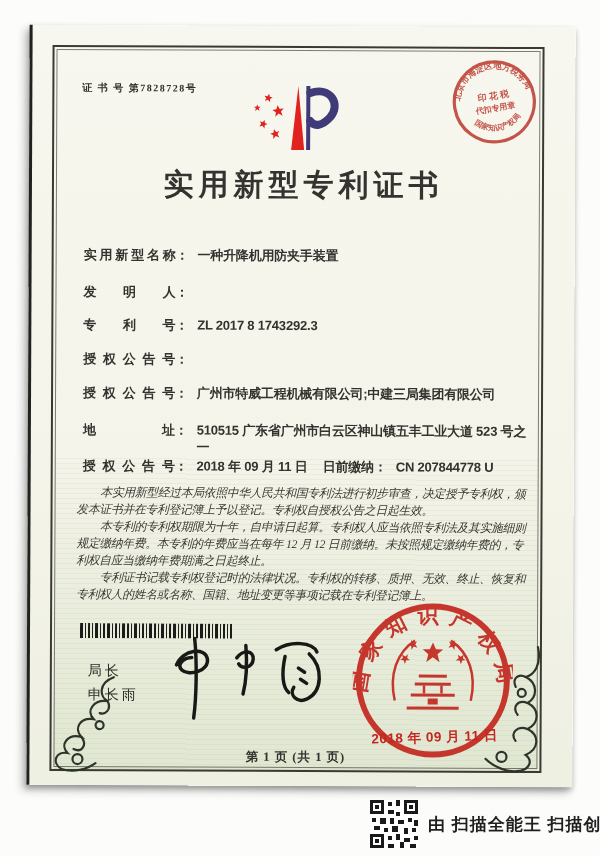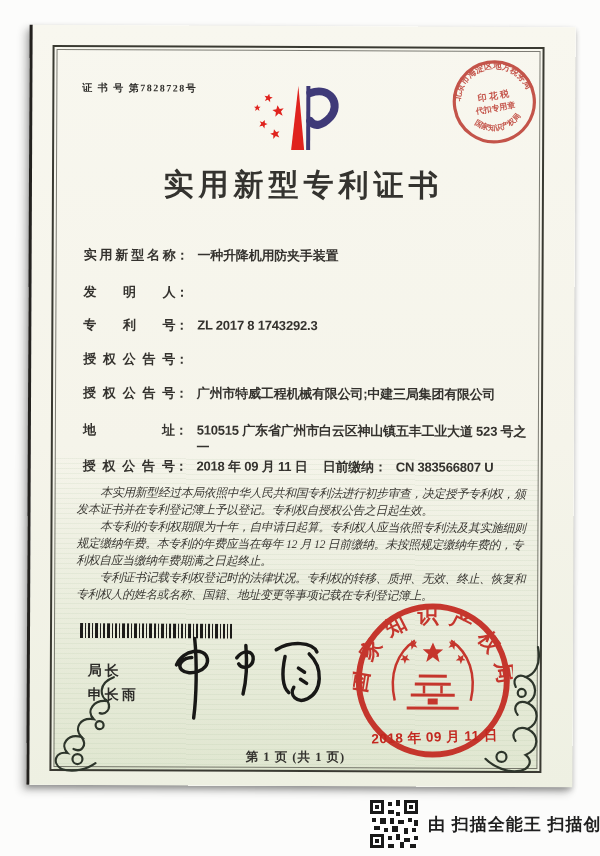--- a/index.html
+++ b/index.html
@@ -36,21 +36,21 @@
   .colon { flex:none; margin-right:9px; }
   .val { flex:1; }
   .grant2 { position:absolute; left:240px; top:0; display:flex; }
 
   .paras { position:absolute; left:46px; top:459px; width:454px; font-size:11.8px;
     line-height:17px; color:#3a3833; font-style:italic; font-weight:500; letter-spacing:-.3px; }
   .paras p { text-indent:2em; }
 
   .barcode { position:absolute; left:50px; top:598px; }
 
-  .officer { position:absolute; left:58px; top:633px; font-size:14px; font-weight:700;
+  .officer { position:absolute; left:58px; top:633px; font-size:14px; font-weight:400;
     letter-spacing:3px; color:#2c2b28; line-height:24px;
     font-family:"Liberation Sans","DejaVu Sans",sans-serif; }
 
   .sig { position:absolute; left:122px; top:606px; transform:rotate(-2deg); }
 
   .seal-main { position:absolute; left:323px; top:574px; opacity:.92; }
   .seal-date { position:absolute; left:330px; top:702px; width:150px; text-align:center;
     color:#c3271f; font-size:13.5px; font-weight:700; letter-spacing:.5px;
     transform:rotate(-2deg);
     font-family:"Liberation Sans","DejaVu Sans",sans-serif; }
@@ -145,21 +145,21 @@
         <div>一</div>
       </span>
     </div>
     <div class="row" style="top:433px">
       <span class="lbl">授权公告号</span>
         <span class="colon">：</span>
       <span>2018 年 09 月 11 日</span>
       <span class="grant2">
         <span>日前缴纳</span>
           <span class="colon">：</span>
-        <span>CN 383566807 U</span>
+        <span>CN 207844778 U</span>
       </span>
     </div>
 
     <div class="paras">
       <p>本实用新型经过本局依照中华人民共和国专利法进行初步审查，决定授予专利权，颁发本证书并在专利登记簿上予以登记。专利权自授权公告之日起生效。</p>
       <p>本专利的专利权期限为十年，自申请日起算。专利权人应当依照专利法及其实施细则规定缴纳年费。本专利的年费应当在每年 12 月 12 日前缴纳。未按照规定缴纳年费的，专利权自应当缴纳年费期满之日起终止。</p>
       <p>专利证书记载专利权登记时的法律状况。专利权的转移、质押、无效、终止、恢复和专利权人的姓名或名称、国籍、地址变更等事项记载在专利登记簿上。</p>
     </div>
 
     <svg class="barcode" width="152" height="15" viewBox="0 0 152 15">

